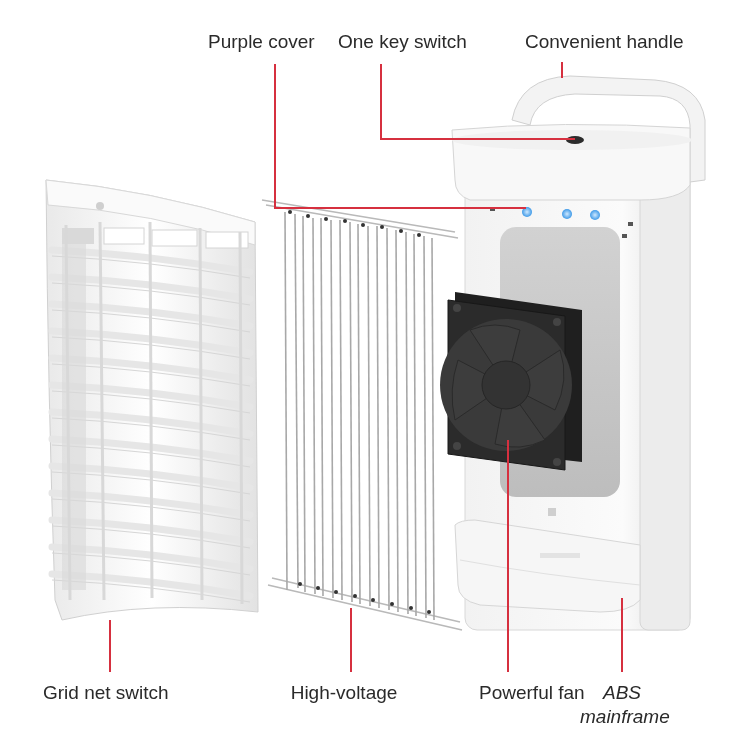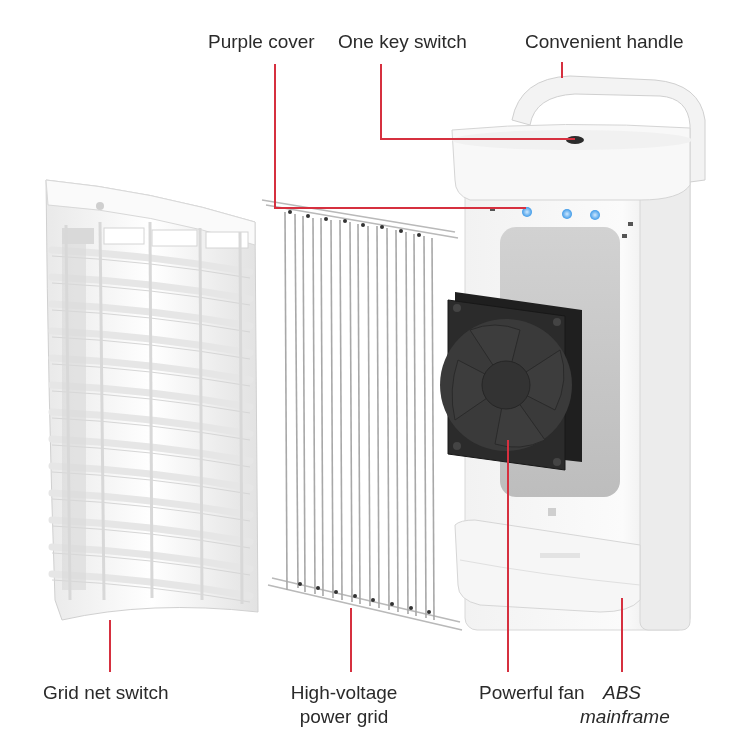--- a/index.html
+++ b/index.html
@@ -191,19 +191,18 @@
 <div class="leader" style="left:561px; top:62px; width:2px; height:16px;"></div>
 
 <div class="leader" style="left:109px; top:620px; width:2px; height:52px;"></div>
 <div class="leader" style="left:350px; top:608px; width:2px; height:64px;"></div>
 <div class="leader" style="left:507px; top:440px; width:2px; height:232px;"></div>
 <div class="leader" style="left:621px; top:598px; width:2px; height:74px;"></div>
 
 <div class="label" style="left:43px; top:681px;">Grid net switch</div>
 <div class="label" style="left:279px; top:681px; width:130px;">
   <div>High-voltage</div>
-  <div>power grid</div>
 </div>
 <div class="label" style="left:451px; top:681px;margin-left:28px;">Powerful fan</div>
 <div class="label" style="left:580px; top:681px; width:84px;font-style:italic;">
   <div>ABS</div>
   <div>mainframe</div>
 </div>
 
 </body></html>

